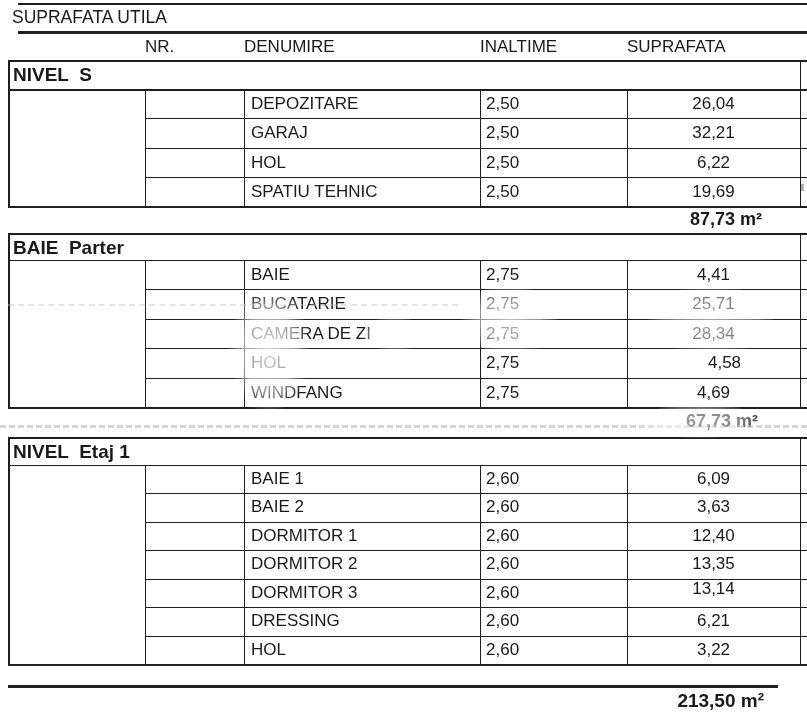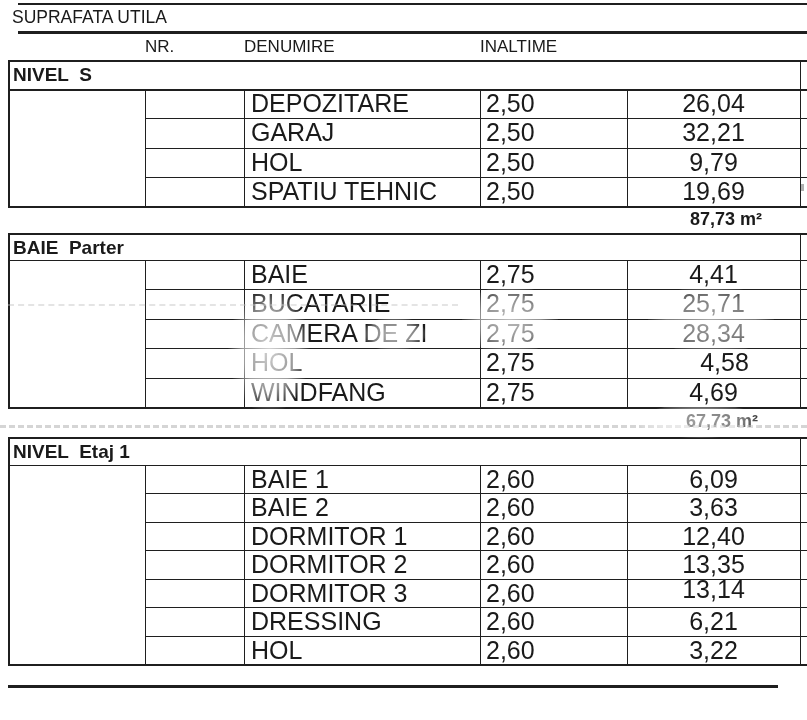--- a/index.html
+++ b/index.html
@@ -20,21 +20,21 @@
   .sechead{position:absolute;left:8px;padding-left:5px;font-weight:700;font-size:19px;white-space:pre;height:27px;line-height:27px;}
   #sec0{top:61px;}
   #sec1{top:234px;}
   #sec2{top:438px;}
   .subtotal{position:absolute;width:262px;text-align:right;font-weight:700;font-size:18px;height:22px;line-height:22px;}
   #sub0{left:500px;top:208px;}
   #sub1{left:496px;top:410px;}
   #sub2{left:498px;top:664px;}
   #total-rule{left:8px;top:685px;width:770px;height:2.6px;}
   #total{position:absolute;left:500px;top:689px;width:264px;text-align:right;font-weight:700;font-size:19px;height:23px;line-height:23px;}
-  .cell{position:absolute;font-size:25px;overflow:hidden;}
+  .cell{position:absolute;font-size:17px;overflow:hidden;}
   .cell-sup{text-align:center;}
   .dash{position:absolute;height:0;}
   #dash1{left:0;top:425px;width:807px;border-top:3px dashed #adadad;opacity:.5;}
   #dash2{left:8px;top:304px;width:450px;border-top:2.5px dashed #bdbdbd;opacity:.4;}
   .fade{position:absolute;border-radius:50%;pointer-events:none;z-index:5;}
   #fade1{left:228px;top:287px;width:82px;height:126px;background:radial-gradient(ellipse at center,rgba(255,255,255,.8) 0%,rgba(255,255,255,.55) 45%,rgba(255,255,255,0) 72%);}
   #fade2{left:362px;top:317px;width:64px;height:34px;background:radial-gradient(ellipse at center,rgba(255,255,255,.7) 0%,rgba(255,255,255,.45) 50%,rgba(255,255,255,0) 75%);}
   #fade3{left:462px;top:285px;width:96px;height:70px;background:radial-gradient(ellipse at center,rgba(255,255,255,.7) 0%,rgba(255,255,255,.5) 45%,rgba(255,255,255,0) 75%);}
   #fade4{left:648px;top:285px;width:126px;height:70px;background:radial-gradient(ellipse at center,rgba(255,255,255,.6) 0%,rgba(255,255,255,.4) 50%,rgba(255,255,255,0) 75%);}
   #fade5{left:638px;top:404px;width:124px;height:34px;background:radial-gradient(ellipse at center,rgba(255,255,255,.6) 0%,rgba(255,255,255,.42) 50%,rgba(255,255,255,0) 78%);}
@@ -45,20 +45,21 @@
 
 <div id="canvas">
 
   <div class="ln" id="line1"></div>
   <div class="txt" id="title">SUPRAFATA UTILA</div>
   <div class="ln" id="line2"></div>
 
   <div class="colhead" id="h-nr">NR.</div>
   <div class="colhead" id="h-ina">INALTIME</div>
   <div class="colhead" id="h-den">DENUMIRE</div>
+  <div class="colhead" id="h-sup">SUPRAFATA</div>
 
   <div class="sechead" id="sec0">NIVEL  S</div>
   <div class="sechead" id="sec1">BAIE  Parter</div>
   <div class="sechead" id="sec2">NIVEL  Etaj 1</div>
 
   <div id="table-layer">
       <div class="ln" style="left: 8px; top: 60px; width: 799px; height: 1.8px; background: rgb(31, 31, 31);"></div>
       <div class="ln" style="left: 8px; top: 89px; width: 799px; height: 1.8px; background: rgb(31, 31, 31);"></div>
       <div class="ln" style="left: 8px; top: 206px; width: 799px; height: 1.8px; background: rgb(31, 31, 31);"></div>
       <div class="ln" style="left: 8px; top: 60px; width: 1.8px; height: 146px; background: rgb(31, 31, 31);"></div>
@@ -70,21 +71,21 @@
       <div class="cell " style="left: 251px; top: 89px; width: 226px; height: 29.25px; line-height: 29.25px;">DEPOZITARE</div>
       <div class="cell " style="left: 486px; top: 89px; width: 138px; height: 29.25px; line-height: 29.25px;">2,50</div>
       <div class="cell cell-sup" style="left: 627px; top: 89px; width: 173px; height: 29.25px; line-height: 29.25px;">26,04</div>
       <div class="ln" style="left: 145px; top: 118.25px; width: 662px; height: 1.2px; background: rgb(31, 31, 31);"></div>
       <div class="cell " style="left: 251px; top: 118.25px; width: 226px; height: 29.25px; line-height: 29.25px;">GARAJ</div>
       <div class="cell " style="left: 486px; top: 118.25px; width: 138px; height: 29.25px; line-height: 29.25px;">2,50</div>
       <div class="cell cell-sup" style="left: 627px; top: 118.25px; width: 173px; height: 29.25px; line-height: 29.25px;">32,21</div>
       <div class="ln" style="left: 145px; top: 147.5px; width: 662px; height: 1.2px; background: rgb(31, 31, 31);"></div>
       <div class="cell " style="left: 251px; top: 147.5px; width: 226px; height: 29.25px; line-height: 29.25px;">HOL</div>
       <div class="cell " style="left: 486px; top: 147.5px; width: 138px; height: 29.25px; line-height: 29.25px;">2,50</div>
-      <div class="cell cell-sup" style="left: 627px; top: 147.5px; width: 173px; height: 29.25px; line-height: 29.25px;">9,79</div>
+      <div class="cell cell-sup" style="left: 627px; top: 147.5px; width: 173px; height: 29.25px; line-height: 29.25px;">6,22</div>
       <div class="ln" style="left: 145px; top: 176.75px; width: 662px; height: 1.2px; background: rgb(31, 31, 31);"></div>
       <div class="cell " style="left: 251px; top: 176.75px; width: 226px; height: 29.25px; line-height: 29.25px;">SPATIU TEHNIC</div>
       <div class="cell " style="left: 486px; top: 176.75px; width: 138px; height: 29.25px; line-height: 29.25px;">2,50</div>
       <div class="cell cell-sup" style="left: 627px; top: 176.75px; width: 173px; height: 29.25px; line-height: 29.25px;">19,69</div>
       <div class="ln" style="left: 8px; top: 233px; width: 799px; height: 1.8px; background: rgb(31, 31, 31);"></div>
       <div class="ln" style="left: 8px; top: 259.5px; width: 799px; height: 1.8px; background: rgb(31, 31, 31);"></div>
       <div class="ln" style="left: 8px; top: 407px; width: 799px; height: 1.8px; background: rgb(31, 31, 31);"></div>
       <div class="ln" style="left: 8px; top: 233px; width: 1.8px; height: 174px; background: rgb(31, 31, 31);"></div>
       <div class="ln" style="left: 800px; top: 233px; width: 1.3px; height: 174px; background: rgb(31, 31, 31);"></div>
       <div class="ln" style="left: 145px; top: 259.5px; width: 1.3px; height: 147.5px; background: rgb(31, 31, 31);"></div>
@@ -145,20 +146,21 @@
       <div class="ln" style="left: 145px; top: 635.5px; width: 662px; height: 1.2px; background: rgb(31, 31, 31);"></div>
       <div class="cell " style="left: 251px; top: 635.5px; width: 226px; height: 28.5px; line-height: 28.5px;">HOL</div>
       <div class="cell " style="left: 486px; top: 635.5px; width: 138px; height: 28.5px; line-height: 28.5px;">2,60</div>
       <div class="cell cell-sup" style="left: 627px; top: 635.5px; width: 173px; height: 28.5px; line-height: 28.5px;">3,22</div>
     </div>
 
   <div class="subtotal" id="sub0">87,73 m²</div>
   <div class="subtotal" id="sub1">67,73 m²</div>
 
   <div class="ln" id="total-rule"></div>
+  <div id="total">213,50 m²</div>
 
   <div class="dash" id="dash1"></div>
   <div class="dash" id="dash2"></div>
   <div class="fade" id="fade1"></div>
   <div class="fade" id="fade2"></div>
   <div class="fade" id="fade3"></div>
   <div class="fade" id="fade4"></div>
   <div class="fade" id="fade5"></div>
   <div id="sliver-mark"></div>
 </div>

